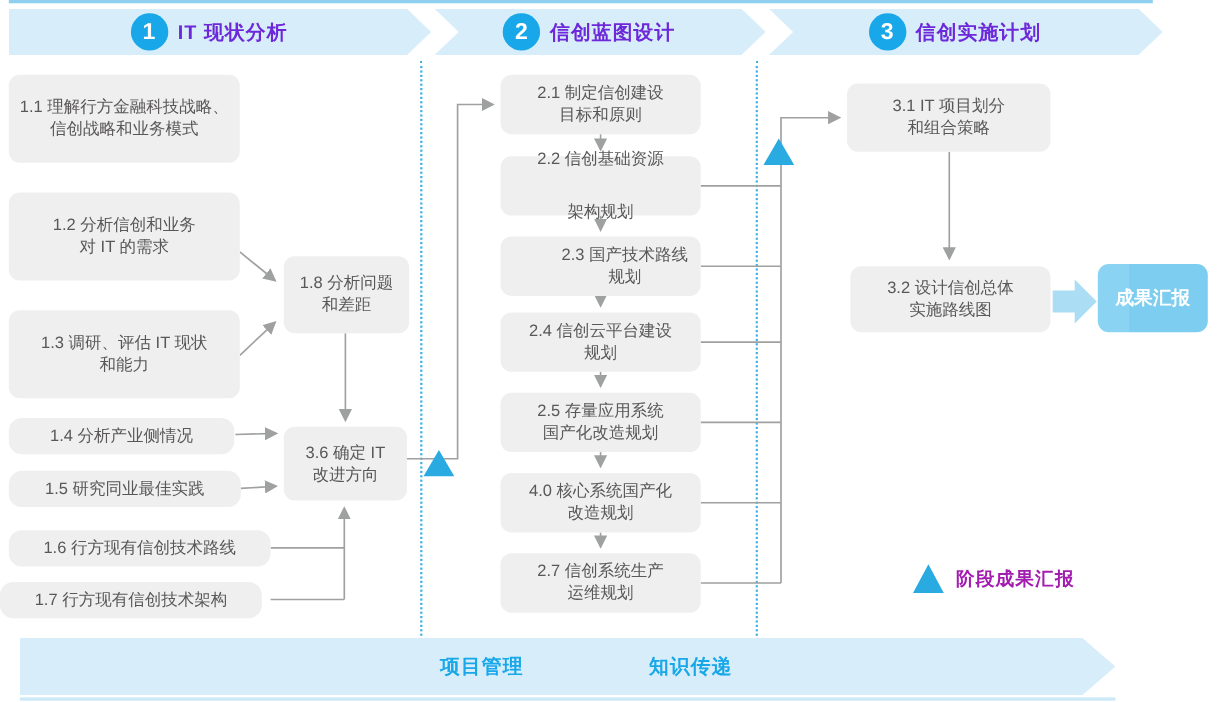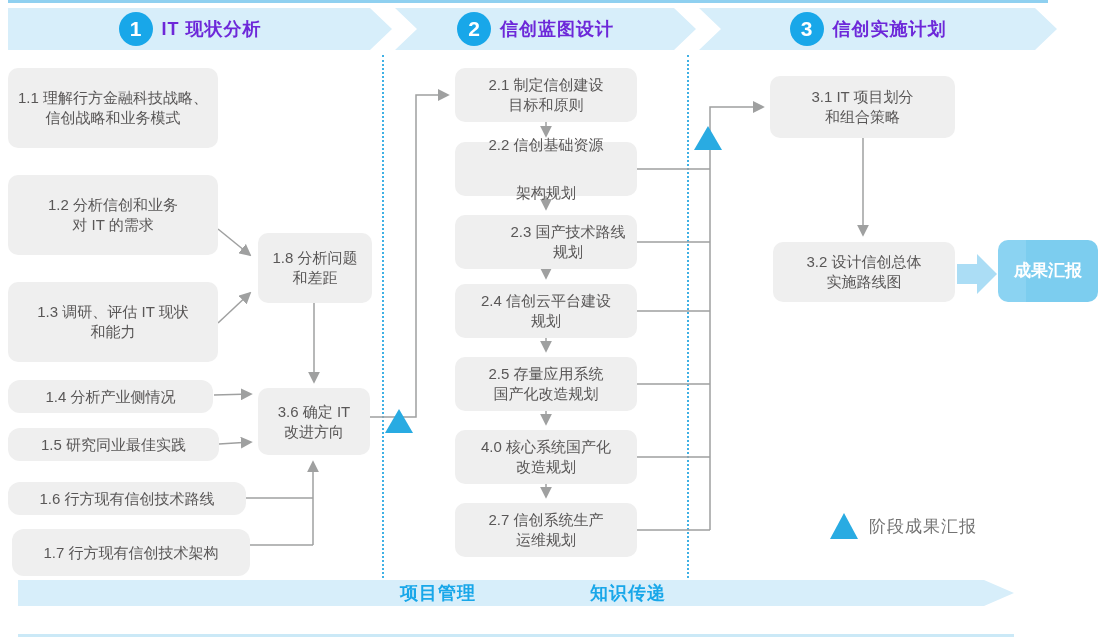--- a/index.html
+++ b/index.html
@@ -46,21 +46,21 @@
     text-align:center;font-size:15px;line-height:20px;z-index:2;box-sizing:border-box;
     padding:2px 4px;
   }
   .box.pill{border-radius:12px;}
   .b11{left:8px;top:68px;width:210px;height:80px;}
   .b12{left:8px;top:175px;width:210px;height:80px;}
   .b13{left:8px;top:282px;width:210px;height:80px;}
   .b14{left:8px;top:380px;width:205px;height:33px;}
   .b15{left:8px;top:428px;width:211px;height:33px;}
   .b16{left:8px;top:482px;width:238px;height:33px;}
-  .b17{left:12px;top:529px;width:238px;height:47px;}
+  .b17{left:0;top:529px;width:238px;height:33px;}
   .b18{left:258px;top:233px;width:114px;height:70px;}
   .b19{left:258px;top:388px;width:112px;height:67px;}
   .b21{left:455px;top:68px;width:182px;height:54px;}
   .b22{left:455px;top:142px;width:182px;height:54px;gap:28px;}
   .b23{left:455px;top:215px;width:182px;height:54px;padding-left:48px;}
   .b24{left:455px;top:284px;width:182px;height:54px;}
   .b25{left:455px;top:357px;width:182px;height:54px;}
   .b26{left:455px;top:430px;width:182px;height:54px;}
   .b27{left:455px;top:503px;width:182px;height:54px;}
   .b31{left:770px;top:76px;width:185px;height:62px;}
@@ -74,25 +74,25 @@
     display:flex;flex-direction:row;align-items:center;justify-content:center;
     text-align:center;z-index:2;
   }
 
   
   .legend{position:absolute;left:830px;top:513px;display:flex;align-items:center;gap:11px;z-index:2;}
   .legend .tri{
     width:0;height:0;border-left:14px solid transparent;border-right:14px solid transparent;
     border-bottom:26px solid #29ABE2;
   }
-  .legend .lab{color:#737373;font-weight:normal;font-size:17px;letter-spacing:1px;}
+  .legend .lab{color:#a21caf;font-weight:bold;font-size:17px;letter-spacing:1px;}
 
   
   .footer{
-    position:absolute;left:18px;top:580px;width:996px;height:26px;background:#D7EEFA;
+    position:absolute;left:18px;top:580px;width:996px;height:52px;background:#D7EEFA;
     clip-path:polygon(0 0,calc(100% - 30px) 0,100% 50%,calc(100% - 30px) 100%,0 100%);
     z-index:2;
   }
   .footer .flab{
     position:absolute;top:50%;transform:translateY(-50%);
     color:#18A7E9;font-weight:bold;font-size:18px;letter-spacing:1px;white-space:nowrap;
   }
   .footer .f1{left:382px;}
   .footer .f2{left:572px;}
 </style>

